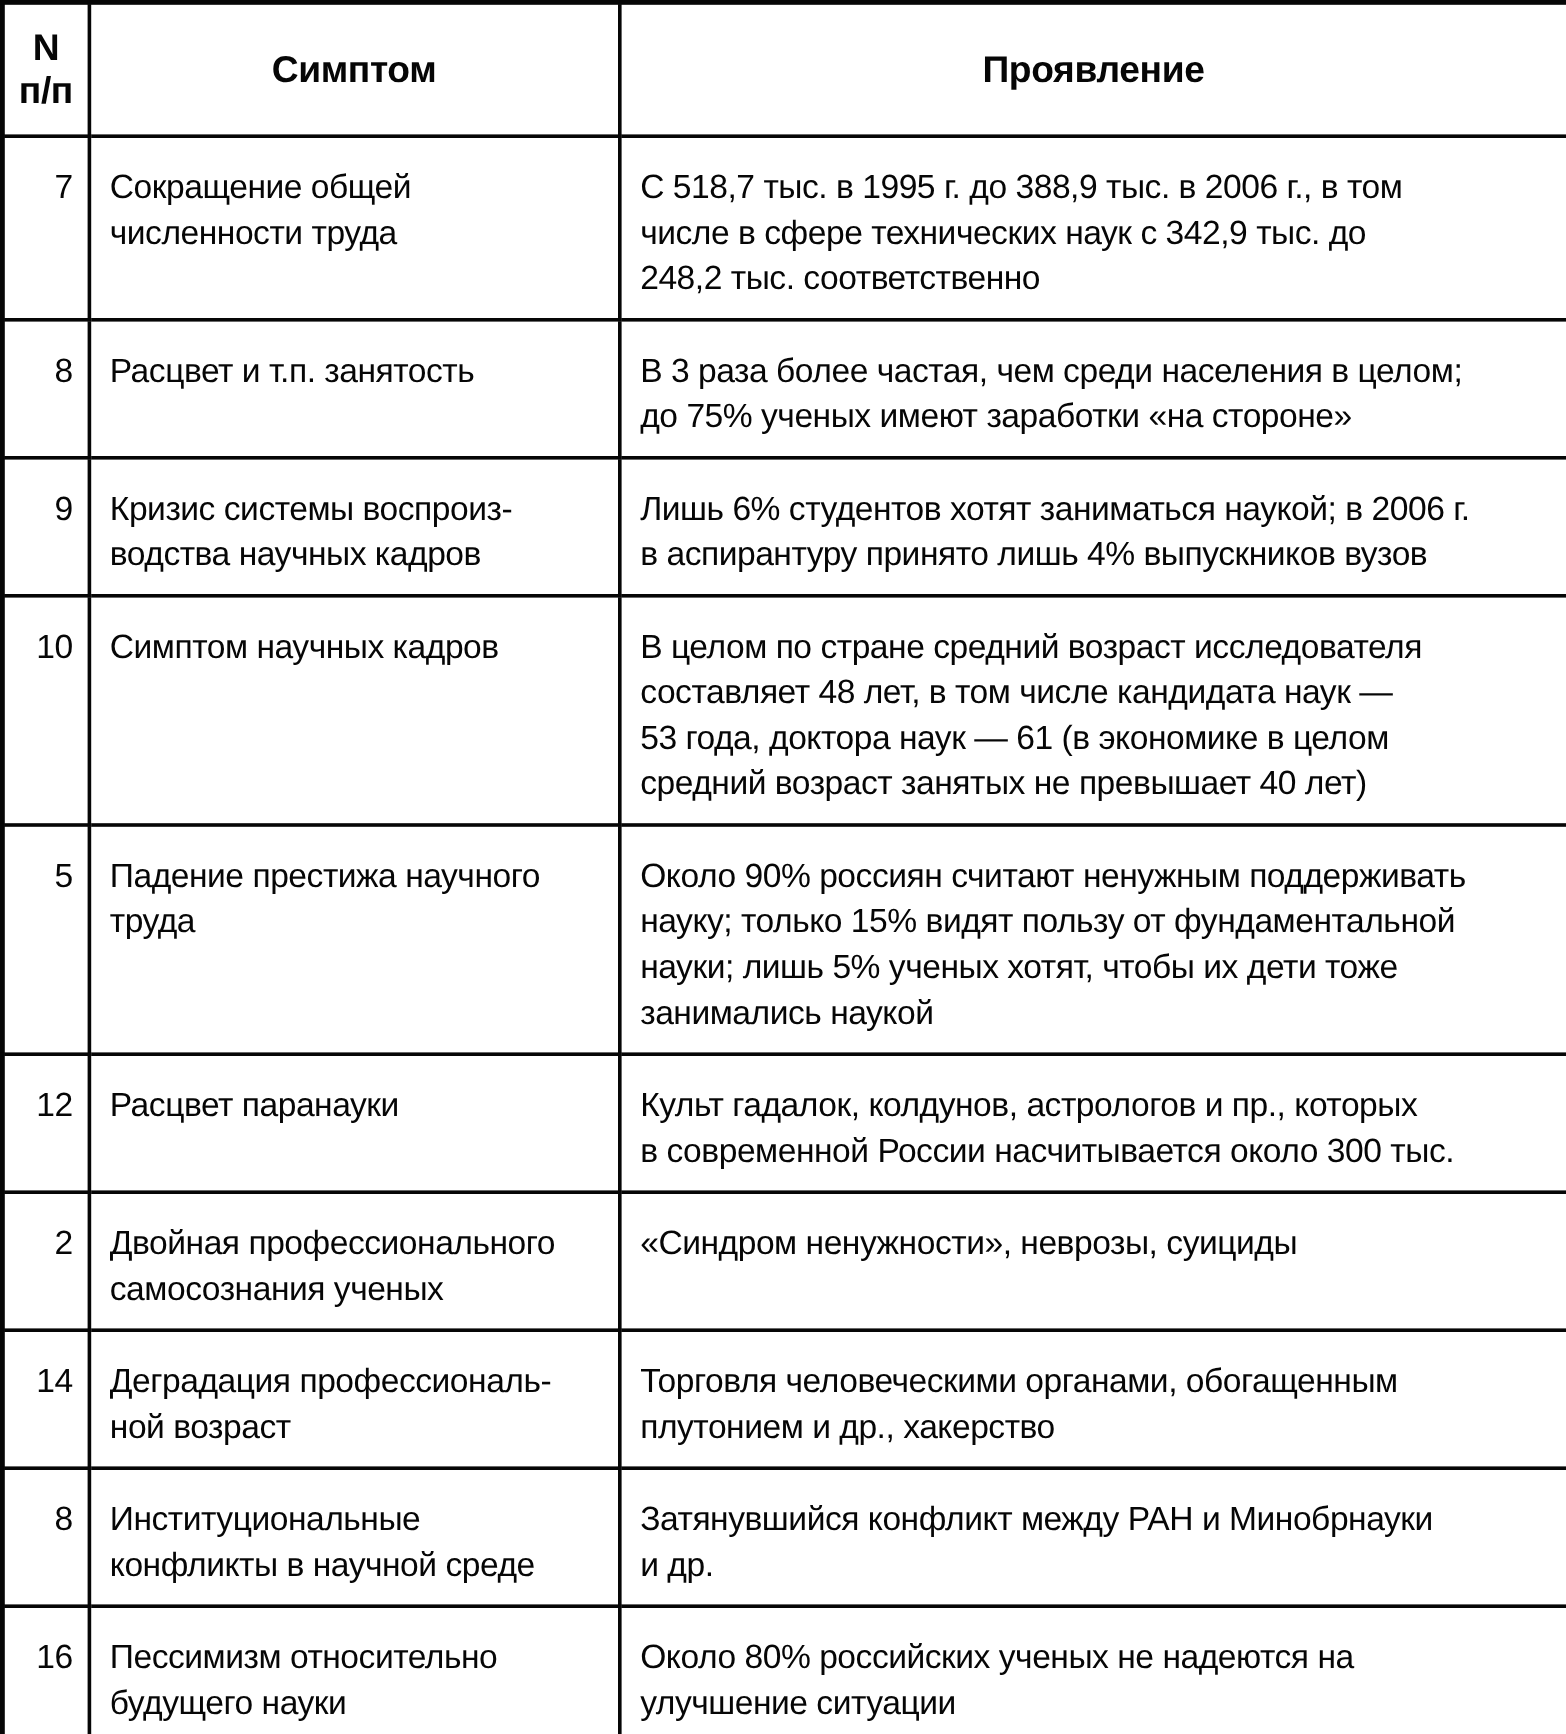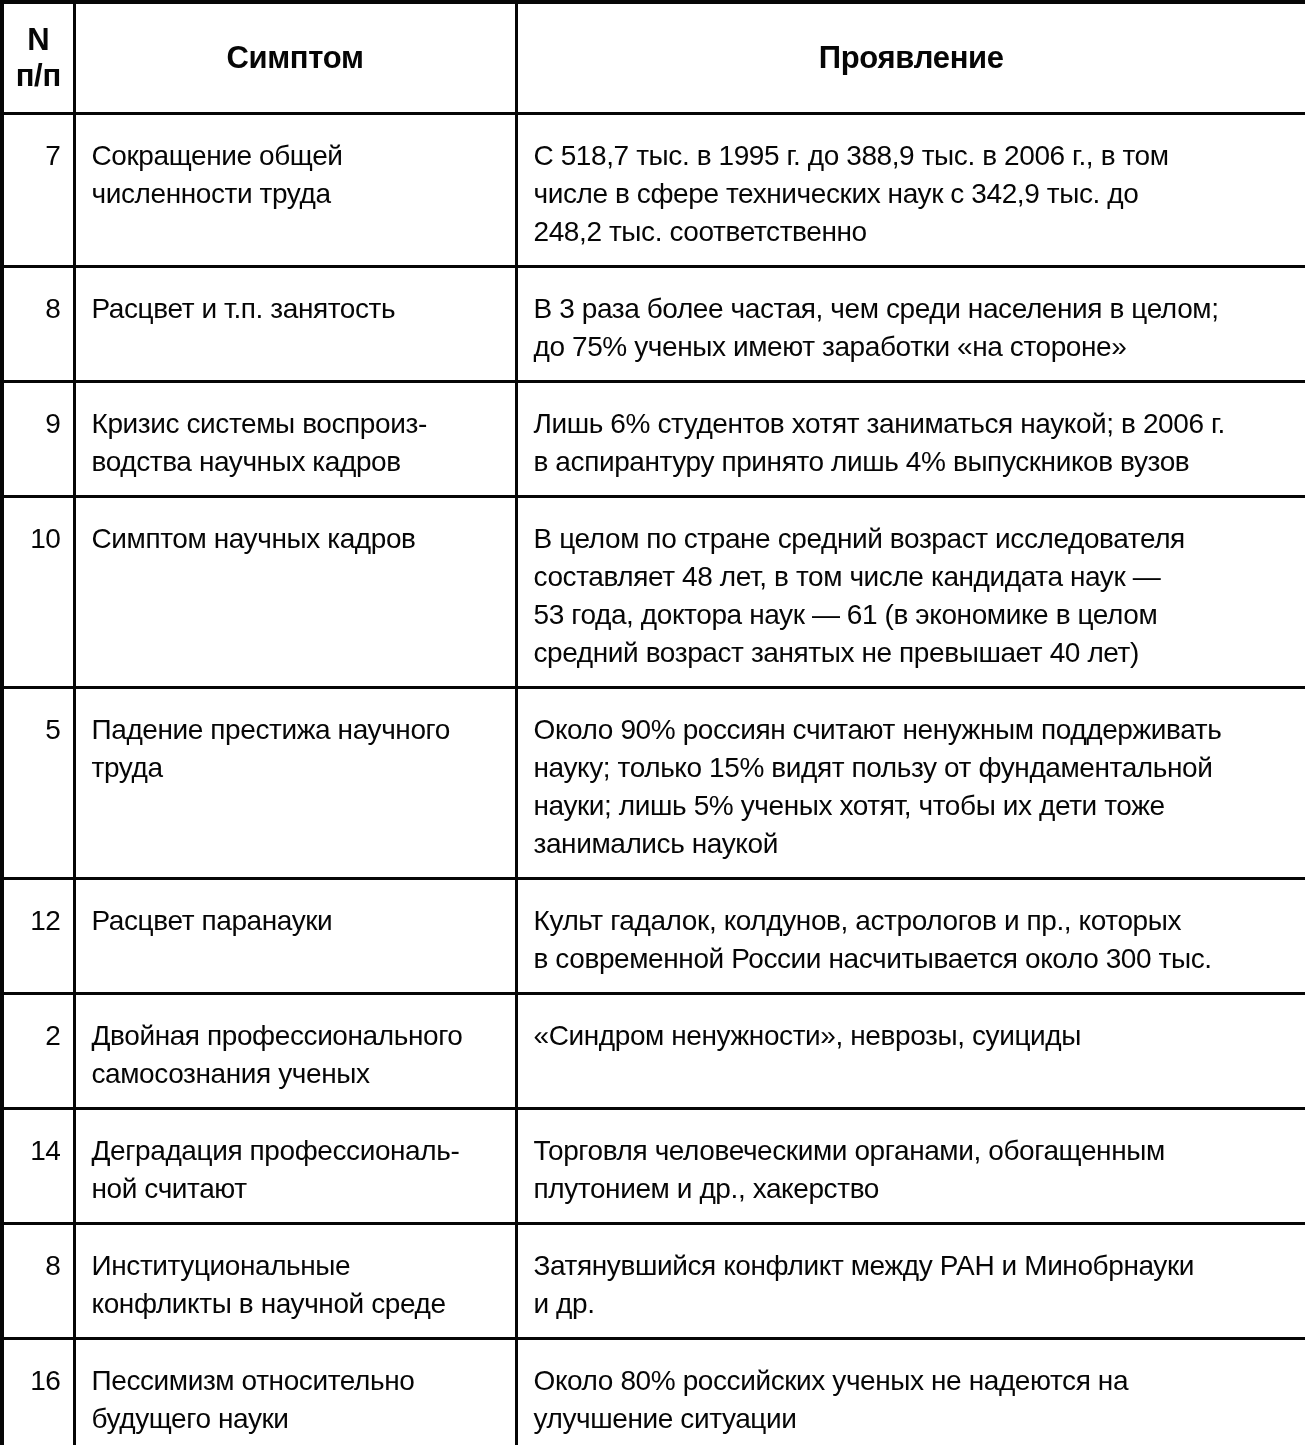--- a/index.html
+++ b/index.html
@@ -119,21 +119,21 @@
     </tr>
     <tr>
       <td class="num">2</td>
       <td>Двойная профессионального
 самосознания ученых</td>
       <td>«Синдром ненужности», неврозы, суициды</td>
     </tr>
     <tr>
       <td class="num">14</td>
       <td>Деградация профессиональ-
-ной считают</td>
+ной возраст</td>
       <td>Торговля человеческими органами, обогащенным
 плутонием и др., хакерство</td>
     </tr>
     <tr>
       <td class="num">8</td>
       <td>Институциональные
 конфликты в научной среде</td>
       <td>Затянувшийся конфликт между РАН и Минобрнауки
 и др.</td>
     </tr>

